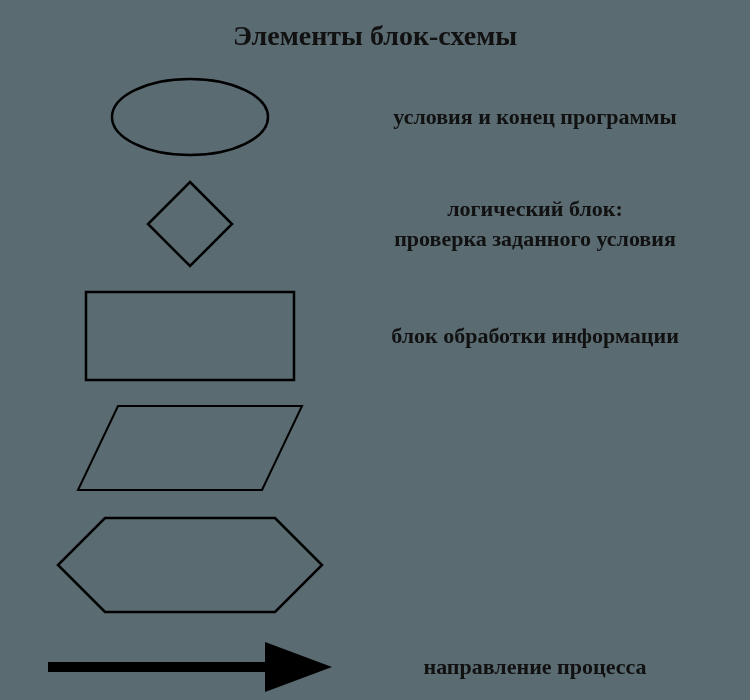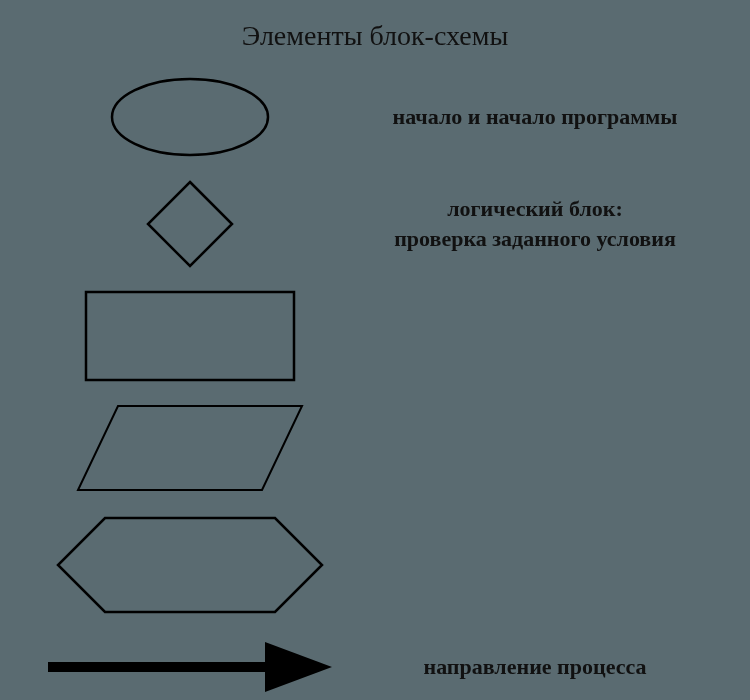--- a/index.html
+++ b/index.html
@@ -7,21 +7,21 @@
       width: 750px;
       height: 700px;
       background: #5a6b71;
       font-family: "Times New Roman", Georgia, serif;
       color: #111;
       padding: 20px 30px;
     }
     .title {
       text-align: center;
       font-size: 28px;
-      font-weight: normal;
+      font-weight: bold;
       margin-bottom: 20px;
     }
     .row {
       display: flex;
       align-items: center;
       margin-bottom: 12px;
     }
     .shape-col {
       width: 320px;
       display: flex;
@@ -43,38 +43,39 @@
 <body>
 
 <div class="title">Элементы блок-схемы</div>
 
 <div class="row">
   <div class="shape-col">
     <svg width="170" height="90">
       <ellipse cx="85" cy="45" rx="78" ry="38" fill="none" stroke="#000" stroke-width="2.5"></ellipse>
     </svg>
   </div>
-  <div class="label-col">начало и начало программы</div>
+  <div class="label-col">условия и конец программы</div>
 </div>
 
 <div class="row">
   <div class="shape-col">
     <svg width="100" height="100">
       <polygon points="50,8 92,50 50,92 8,50" fill="none" stroke="#000" stroke-width="2.5"></polygon>
     </svg>
   </div>
   <div class="label-col">логический блок:<br>проверка заданного условия</div>
 </div>
 
 <div class="row">
   <div class="shape-col">
     <svg width="220" height="100">
       <rect x="6" y="6" width="208" height="88" fill="none" stroke="#000" stroke-width="2.5"></rect>
     </svg>
   </div>
+  <div class="label-col">блок обработки информации</div>
 </div>
 
 <div class="row">
   <div class="shape-col">
     <svg width="240" height="100">
       <polygon points="48,8 232,8 192,92 8,92" fill="none" stroke="#000" stroke-width="2"></polygon>
     </svg>
   </div>
 </div>
 

